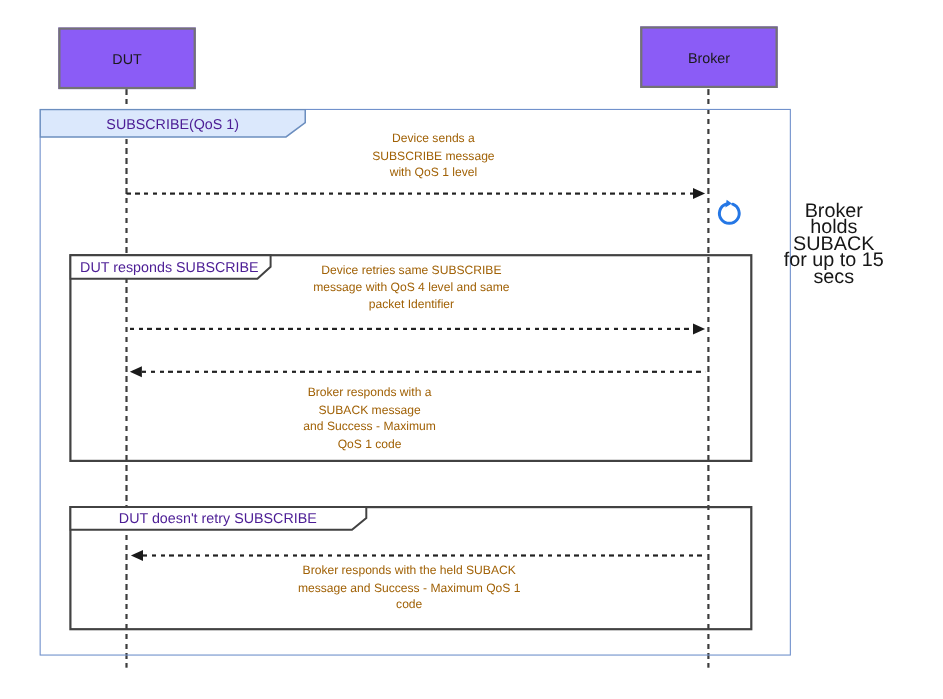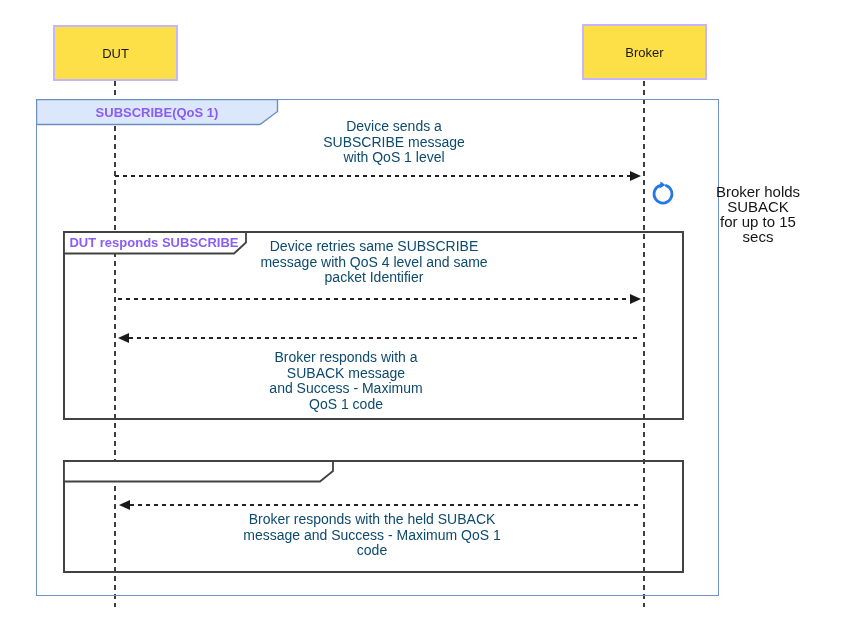--- a/index.html
+++ b/index.html
@@ -11,22 +11,22 @@
     font-family: "Liberation Sans", "DejaVu Sans", sans-serif;
     color: #1a1a1a;
     overflow: hidden;
   }
 
   
   .actor {
     position: absolute;
     width: 125px;
     height: 56px;
-    background: #fde047;
-    border: 2px solid #c4b5fd;
+    background: #8b5cf6;
+    border: 2px solid #737373;
     box-sizing: border-box;
     display: flex;
     align-items: center;
     justify-content: center;
     font-size: 13px;
     z-index: 6;
   }
   .actor-dut    { left: 53px;  top: 25px; }
   .actor-broker { left: 582px; top: 24px; text-align: center; }
 
@@ -66,53 +66,53 @@
 
   
   .tab-svg { position: absolute; z-index: 4; }
   .tab-outer-svg    { left: 36px; top: 99px; }
   .tab-retry-svg    { left: 63px; top: 231px; }
   .tab-no-retry-svg { left: 63px; top: 460px; }
 
   .tab-label {
     position: absolute;
     z-index: 5;
-    font-weight: bold;
+    font-weight: normal;
     font-size: 13px;
     display: flex;
     align-items: center;
     justify-content: center;
-    color: #8b5cf6;
+    color: #4c1d95;
   }
   .tab-outer-label    { left: 36px; top: 100px; width: 242px; height: 24px; }
   .tab-retry-label    { left: 63px; top: 232px; width: 182px; height: 20px; }
   .tab-no-retry-label { left: 63px; top: 461px; width: 270px; height: 19px; }
 
   
   .note {
     position: absolute;
     z-index: 4;
     white-space: pre-line;
     text-align: center;
-    font-size: 14px;
+    font-size: 11px;
     line-height: 15.5px;
     transform: translateX(-50%);
-    color: #0c4a6e;
+    color: #a16207;
   }
   .note-subscribe   { left: 394px; top: 119px; }
   .note-retry       { left: 374px; top: 239px; }
-  .note-suback      { left: 346px; top: 350px; }
+  .note-suback      { left: 336px; top: 350px; }
   .note-held-suback { left: 372px; top: 512px; }
 
   .note-hold {
     position: absolute;
     z-index: 4;
     white-space: pre-line;
     text-align: center;
-    font-size: 15px;
+    font-size: 18px;
     line-height: 15px;
     transform: translateX(-50%);
     left: 758px; top: 184px;
     color: #161616;
   }
 
   
   .arrow { position: absolute; height: 12px; z-index: 4; }
   .arrow .shaft {
     position: absolute;
@@ -199,20 +199,21 @@
   </div>
   <div class="note note-suback">Broker responds with a
 SUBACK message
 and Success - Maximum
 QoS 1  code</div>
 
   <div class="inner-frame frame-no-retry"></div>
   <svg class="tab-svg tab-no-retry-svg" width="272" height="23" viewBox="0 0 272 23">
     <polygon points="1,1 270,1 270,11 257,21.5 1,21.5" fill="#ffffff" stroke="#424242" stroke-width="1.8"></polygon>
   </svg>
+  <div class="tab-label tab-no-retry-label">DUT doesn't retry SUBSCRIBE</div>
 
   <div class="arrow left arrow-4">
     <div class="shaft"></div>
     <div class="head"></div>
   </div>
   <div class="note note-held-suback">Broker responds with the held SUBACK
 message and Success - Maximum QoS 1
 code</div>
 
 </div>

